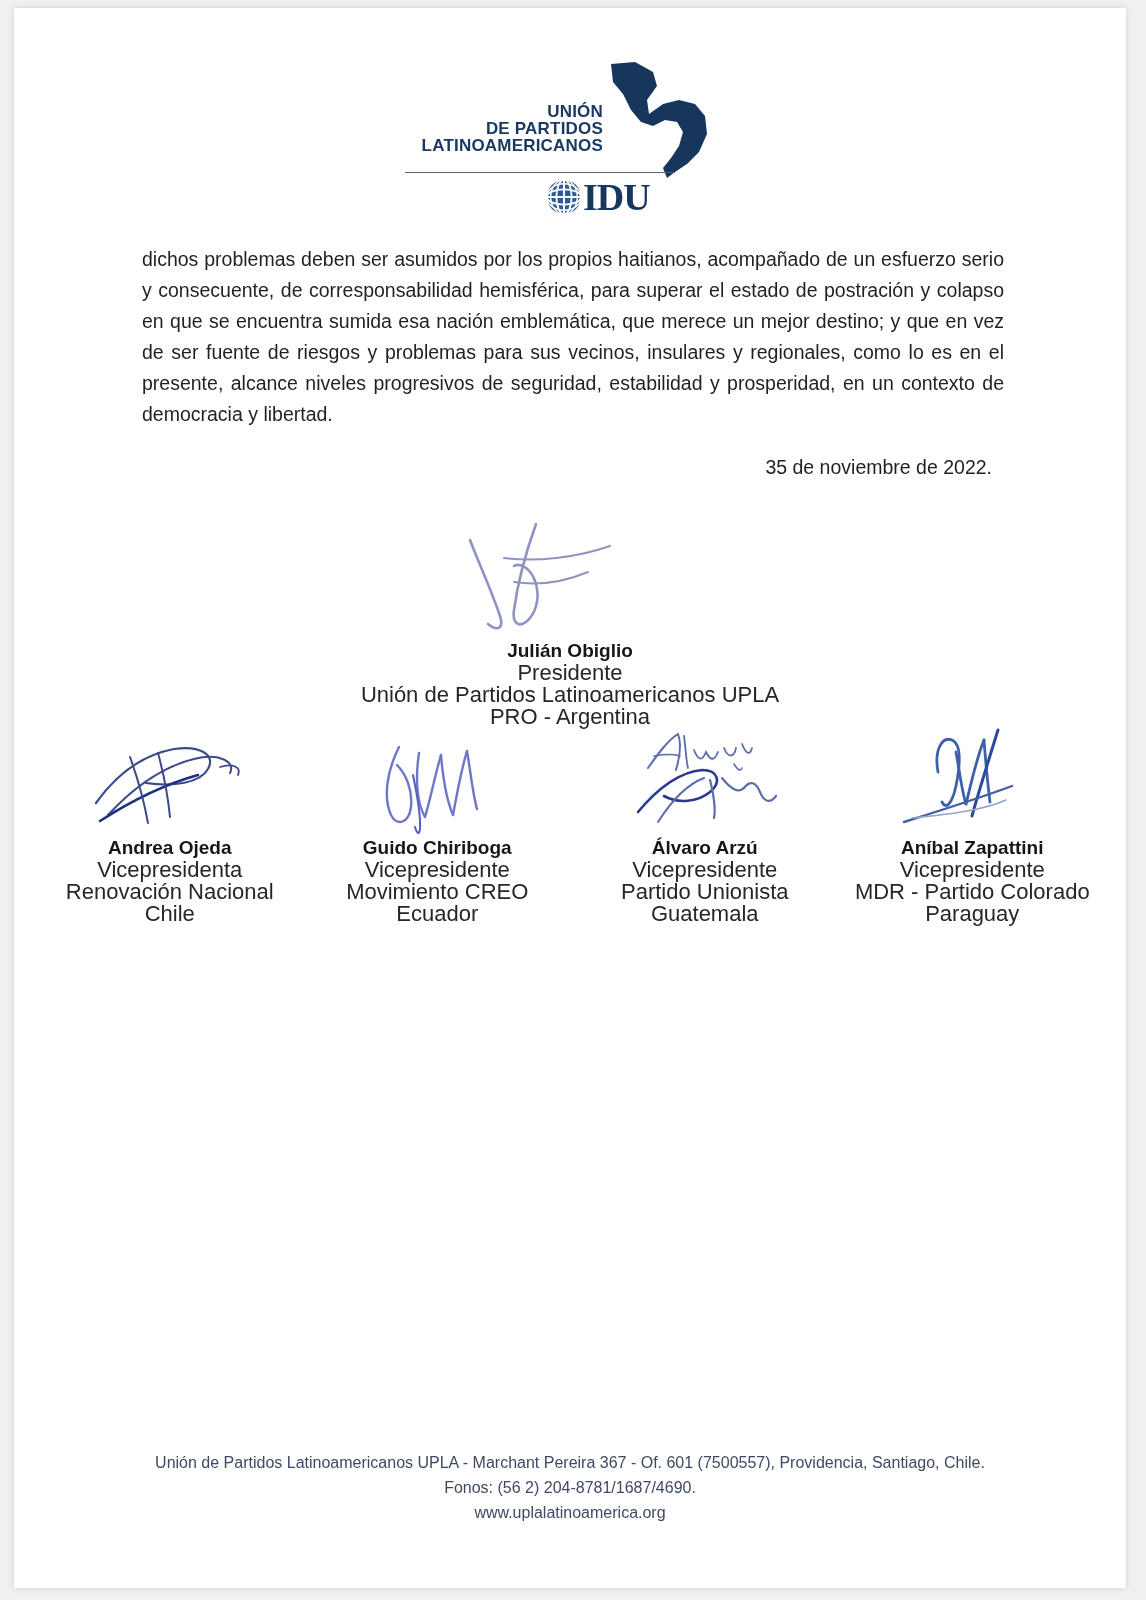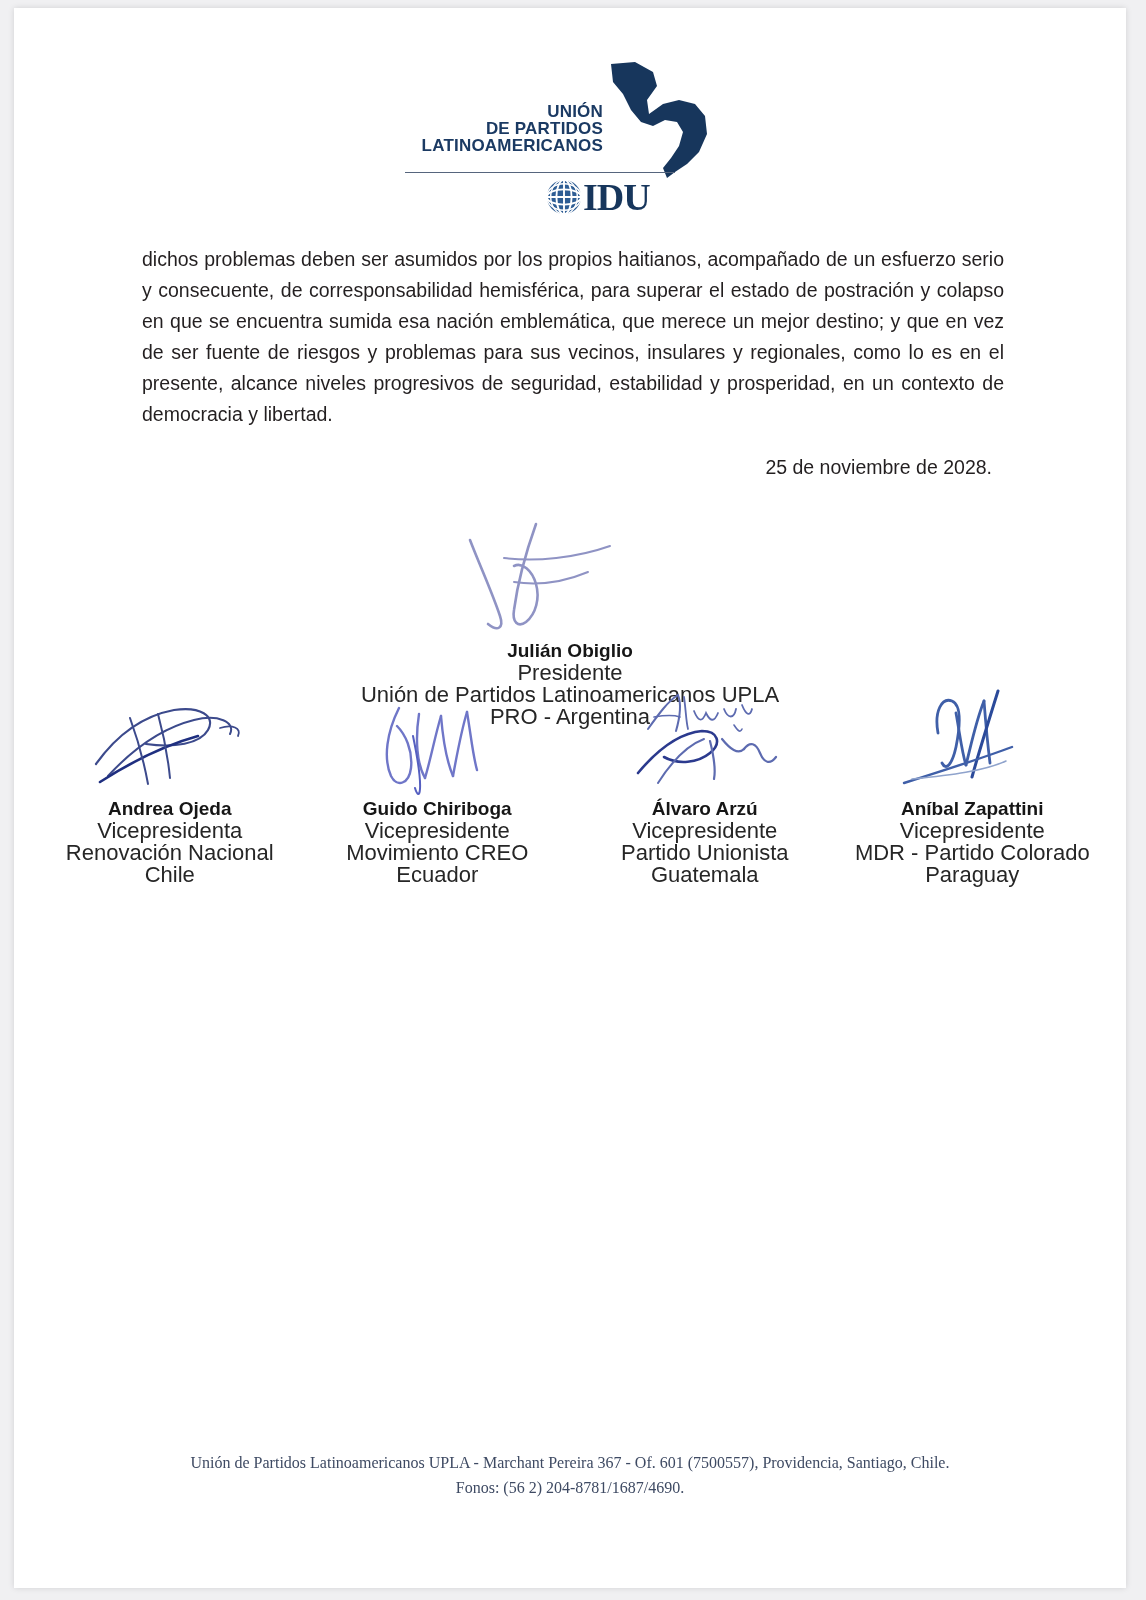--- a/index.html
+++ b/index.html
@@ -151,21 +151,21 @@
     height: 122px;
     display: flex;
     align-items: flex-end;
     justify-content: center;
   }
   #president-text { margin-top: 2px; }
 
   #vp-row {
     position: absolute;
     left: 22px;
-    top: 677px;
+    top: 716px;
     width: 1070px;
     display: flex;
   }
   .vp-col {
     flex: 1;
     text-align: center;
   }
   .vp-sig {
     height: 112px;
     display: flex;
@@ -179,21 +179,21 @@
     position: absolute;
     left: 0;
     top: 1442px;
     width: 100%;
     text-align: center;
     font-size: 16px;
     line-height: 25px;
     color: #3e4a63;
     font-family: "Liberation Sans", sans-serif;
   }
-  #footer .fl { white-space: nowrap; font-family: Liberation Serif, serif; }
+  #footer .fl { white-space: nowrap; }
 </style>
 </head>
 <body>
 
 <div id="page">
 
   <div id="logo-area">
     <div id="logo-inner">
 
       <svg id="logo-map" viewBox="0 0 130 120">
@@ -221,21 +221,21 @@
         <div id="idu-text">IDU</div>
       </div>
 
     </div>
   </div>
 
   <div id="body-text">
     <p>dichos problemas deben ser asumidos por los propios haitianos,  acompañado de un esfuerzo serio y consecuente, de corresponsabilidad hemisférica, para superar el estado de postración y colapso en que se encuentra sumida esa nación emblemática, que merece un mejor destino; y que en vez de ser fuente de riesgos y problemas para sus vecinos, insulares y regionales, como lo es en el presente, alcance niveles progresivos de seguridad, estabilidad y prosperidad, en un contexto de democracia y libertad.</p>
   </div>
 
-  <div id="date-line">25 de noviembre de 2028.</div>
+  <div id="date-line">35 de noviembre de 2022.</div>
 
   <div id="president-block">
     <div id="president-sig">
       <svg width="260" height="120" viewBox="0 0 260 120">
         <g fill="none" stroke="#8f93c4" stroke-linecap="round">
           <path d="M30 22 C40 48 52 74 60 98 C64 110 58 114 48 106" stroke-width="2.6"></path>
           <path d="M96 6 C86 34 78 62 74 92 C72 104 78 110 86 104 C96 96 100 80 96 66 C92 52 82 44 74 48" stroke-width="2.6"></path>
           <path d="M64 40 C96 44 136 40 170 28" stroke-width="2"></path>
           <path d="M74 64 C100 68 124 64 148 54" stroke-width="2"></path>
         </g>
@@ -341,15 +341,16 @@
         <div class="sig-line">MDR - Partido Colorado</div>
         <div class="sig-line">Paraguay</div>
       </div>
     </div>
 
   </div>
 
   <div id="footer">
     <div class="fl">Unión de Partidos Latinoamericanos UPLA - Marchant Pereira 367 - Of. 601 (7500557), Providencia, Santiago, Chile.</div>
     <div class="fl">Fonos: (56 2) 204-8781/1687/4690.</div>
+    <div class="fl">www.uplalatinoamerica.org</div>
   </div>
 
 </div>
 
 </body></html>

